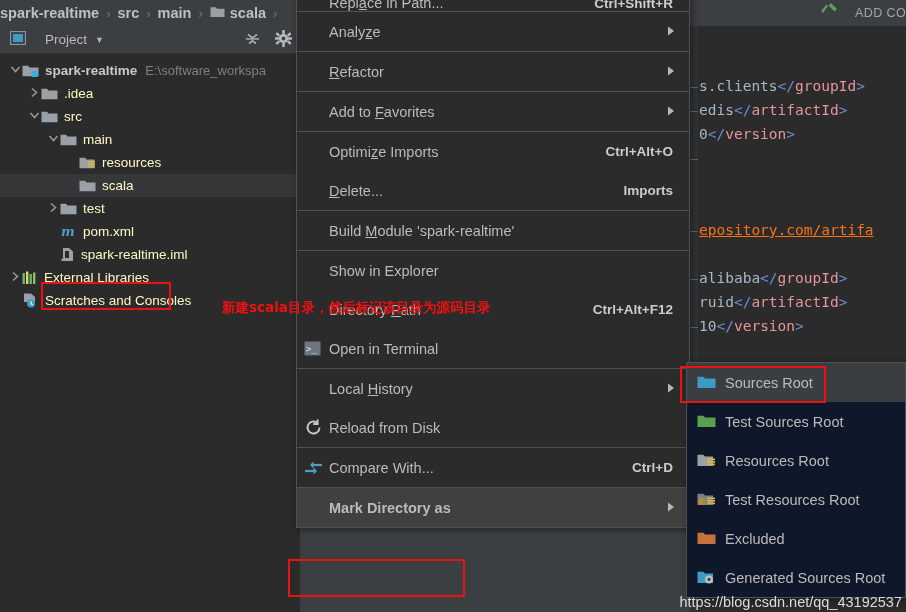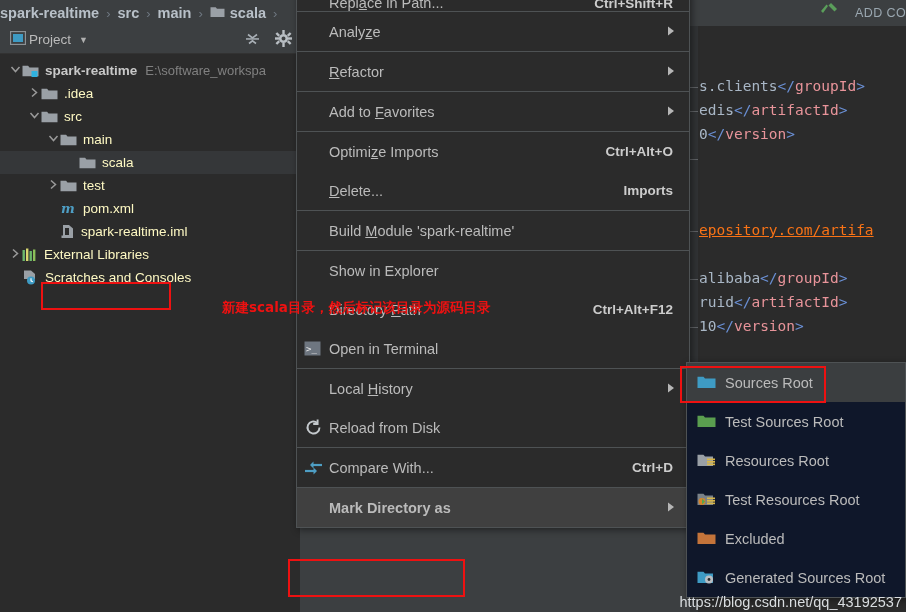--- a/index.html
+++ b/index.html
@@ -37,21 +37,21 @@
   }
   #project-header {
     position: relative;
     height: 28px; width: 300px;
     background: #3c3f41;
     display: flex; align-items: center;
     padding-left: 10px;
     border-bottom: 1px solid #323232;
   }
   #project-header .ph-label {
-    font-size: 13.5px; color: #bbbbbb; margin-left: 3px;
+    font-size: 13.5px; color: #bbbbbb; margin-left: 19px;
   }
   #project-header .caret { margin-left: 8px; color: #b0b0b0; font-size: 9px; }
   #project-header .right-icons {
     position: absolute; right: 8px; top: 0; height: 28px;
     display: flex; align-items: center; gap: 14px;
   }
   #tree {
     position: absolute; top: 28px; left: 0; width: 300px; height: 558px;
     background: #2b2b2b;
     padding-top: 5px;
@@ -313,20 +313,35 @@
           <span class="arrow"><svg width="11" height="9" viewBox="0 0 11 9">
               <path d="M1.5 2 L5.5 6.5 L9.5 2" fill="none" stroke="#9a9a9a" stroke-width="1.5"></path>
             </svg></span>
           <span class="ticon" style="display: inline-flex; align-items: center;">
             <svg width="17" height="14" viewBox="0 0 17 14">
               <path d="M0.5 1.8h5.6l1.4 1.7h9v8.8H0.5z" fill="#9aa0a6"></path>
             </svg>
           </span>
           <span class="tlabel">main</span>
         </div>
+        <div class="trow">
+          <span style="flex: 0 0 65px;"></span>
+          <span class="arrow"></span>
+          <span class="ticon" style="display: inline-flex; align-items: center;">
+            <svg width="17" height="14" viewBox="0 0 17 14">
+              <path d="M0.5 1.8h5.6l1.4 1.7h8v8.8H0.5z" fill="#9aa0a6"></path>
+              <g fill="#d8b64a">
+                <rect x="9" y="5" width="7" height="1.6"></rect>
+                <rect x="9" y="7.4" width="7" height="1.6"></rect>
+                <rect x="9" y="9.8" width="7" height="1.6"></rect>
+              </g>
+            </svg>
+          </span>
+          <span class="tlabel">resources</span>
+        </div>
         <div class="trow sel">
           <span style="flex: 0 0 65px;"></span>
           <span class="arrow"></span>
           <span class="ticon" style="display: inline-flex; align-items: center;">
             <svg width="17" height="14" viewBox="0 0 17 14">
               <path d="M0.5 1.8h5.6l1.4 1.7h9v8.8H0.5z" fill="#9aa0a6"></path>
             </svg>
           </span>
           <span class="tlabel">scala</span>
         </div>

